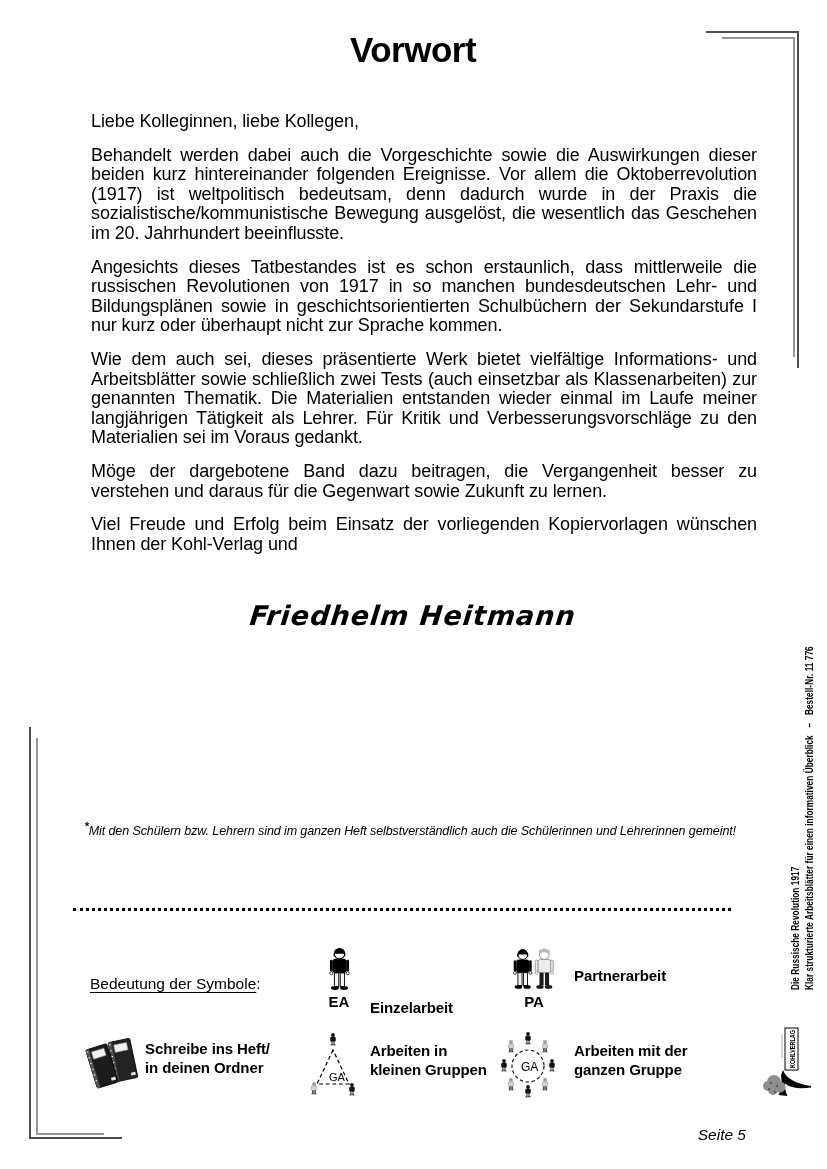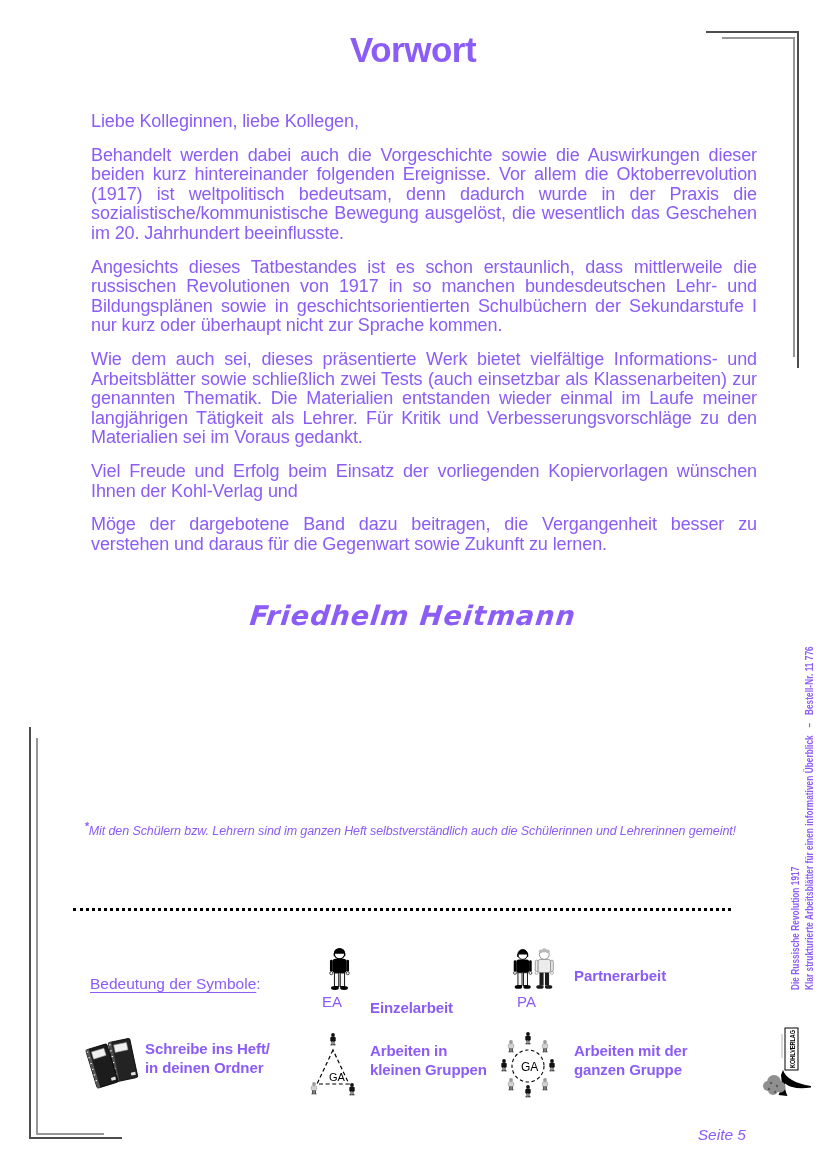--- a/index.html
+++ b/index.html
@@ -1,19 +1,19 @@
 <!DOCTYPE html>
 <html><head>
 <meta charset="utf-8">
 <style>
   html,body{margin:0;padding:0;background:#e8e8e8;}
   .page{
     position:relative;width:827px;height:1169px;background:#ffffff;
     margin:0 auto;overflow:hidden;
-    font-family:"Liberation Sans",sans-serif;color:#8b5cf6;
+    font-family:"Liberation Sans",sans-serif;color:#000000;
   }
   
   .br-tr-outer{position:absolute;left:706px;top:31px;width:91px;height:335px;
     border-top:2px solid #4d4d4d;border-right:2px solid #4d4d4d;}
   .br-tr-inner{position:absolute;left:722px;top:37px;width:71px;height:318px;
     border-top:2px solid #979797;border-right:2px solid #979797;}
   .br-bl-outer{position:absolute;left:29px;top:727px;width:91px;height:410px;
     border-left:2px solid #4d4d4d;border-bottom:2px solid #4d4d4d;}
   .br-bl-inner{position:absolute;left:36px;top:738px;width:66px;height:395px;
     border-left:2px solid #979797;border-bottom:2px solid #979797;}
@@ -32,21 +32,21 @@
     font-size:12.5px;font-style:italic;letter-spacing:-0.1px;text-align:right;}
   .footnote sup{font-weight:700;font-size:11px;}
 
   .dotted{position:absolute;left:73px;top:905px;width:658px;height:3px;
     border-bottom:3px dotted #000;}
 
   .sym-heading{position:absolute;left:90px;top:975px;font-size:15.5px;text-align:center;}
   .sym-heading .ul{text-decoration:underline;text-underline-offset:3px;}
   .sym-label{position:absolute;font-size:15px;font-weight:700;line-height:18.5px;
     white-space:pre-line;letter-spacing:-0.1px;}
-  .sym-code{position:absolute;font-size:15px;width:34px;}
+  .sym-code{position:absolute;font-size:15px;text-align:center;width:34px;font-weight:bold;}
   .icon-abs{position:absolute;}
 
   
   .spine{position:absolute;left:788px;top:990px;width:505px;
     transform-origin:0 0;transform:rotate(-90deg) scaleX(0.78);
     font-size:10.5px;font-weight:700;line-height:14px;white-space:nowrap;
     letter-spacing:0.1px;}
   .spine .sep{margin:0 10px;}
 
   .pagenum{position:absolute;left:80px;top:1126px;width:666px;text-align:right;
@@ -65,22 +65,22 @@
   <div class="br-bl-outer"></div>
   <div class="br-bl-inner"></div>
 
   <div class="title">Vorwort</div>
 
   <div class="bodytext">
     <p>Liebe Kolleginnen, liebe Kollegen,</p>
     <p>Behandelt werden dabei auch die Vorgeschichte sowie die Auswirkungen dieser beiden kurz hintereinander folgenden Ereignisse. Vor allem die Oktoberrevolution (1917) ist weltpolitisch bedeutsam, denn dadurch wurde in der Praxis die sozialistische/kommunistische Bewegung ausgelöst, die wesentlich das Geschehen im 20. Jahrhundert beeinflusste.</p>
     <p>Angesichts dieses Tatbestandes ist es schon erstaunlich, dass mittlerweile die russischen Revolutionen von 1917 in so manchen bundesdeutschen Lehr- und Bildungsplänen sowie in geschichtsorientierten Schulbüchern der Sekundarstufe I nur kurz oder überhaupt nicht zur Sprache kommen.</p>
     <p>Wie dem auch sei, dieses präsentierte Werk bietet vielfältige Informations- und Arbeitsblätter sowie schließlich zwei Tests (auch einsetzbar als Klassenarbeiten) zur genannten Thematik. Die Materialien entstanden wieder einmal im Laufe meiner langjährigen Tätigkeit als Lehrer. Für Kritik und Verbesserungsvorschläge zu den Materialien sei im Voraus gedankt.</p>
+    <p>Möge der dargebotene Band dazu beitragen, die Vergangenheit besser zu verstehen und daraus für die Gegenwart sowie Zukunft zu lernen.</p>
     <p>Viel Freude und Erfolg beim Einsatz der vorliegenden Kopiervorlagen wünschen Ihnen der Kohl-Verlag und</p>
-    <p>Möge der dargebotene Band dazu beitragen, die Vergangenheit besser zu verstehen und daraus für die Gegenwart sowie Zukunft zu lernen.</p>
   </div>
 
   <div class="signature">Friedhelm Heitmann</div>
 
   <div class="footnote"><sup>*</sup><span>Mit den Schülern bzw. Lehrern sind im ganzen Heft selbstverständlich auch die Schülerinnen und Lehrerinnen gemeint!</span></div>
 
   <div class="dotted"></div>
 
   <div class="sym-heading"><span class="ul">Bedeutung der Symbole</span><span>:</span></div>
 

